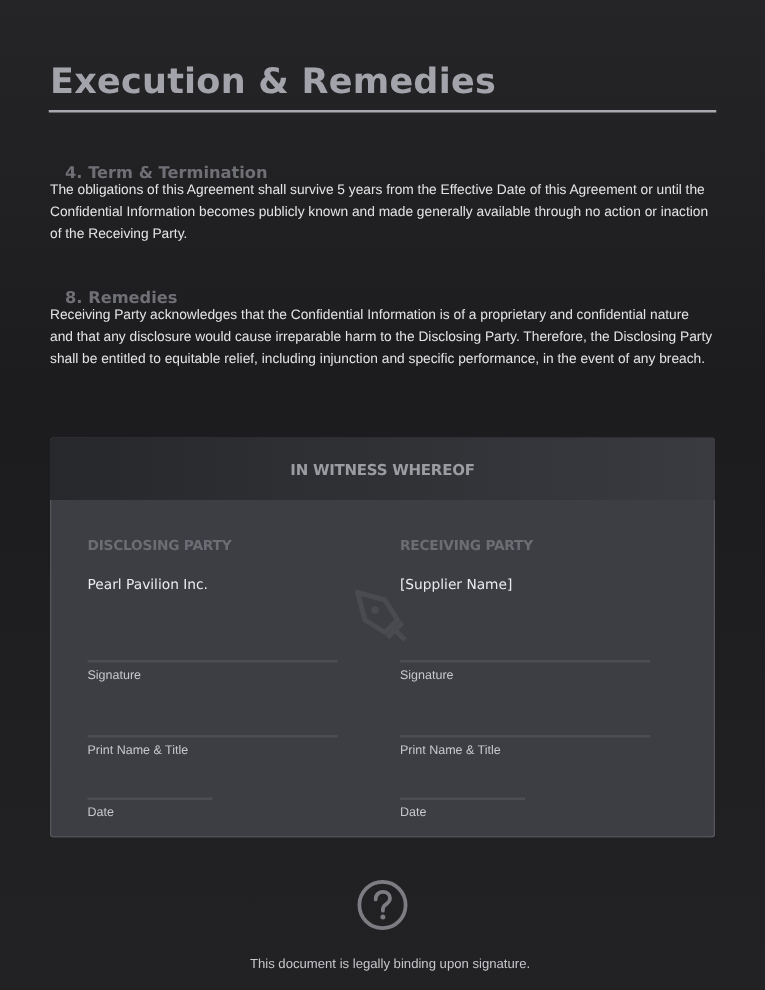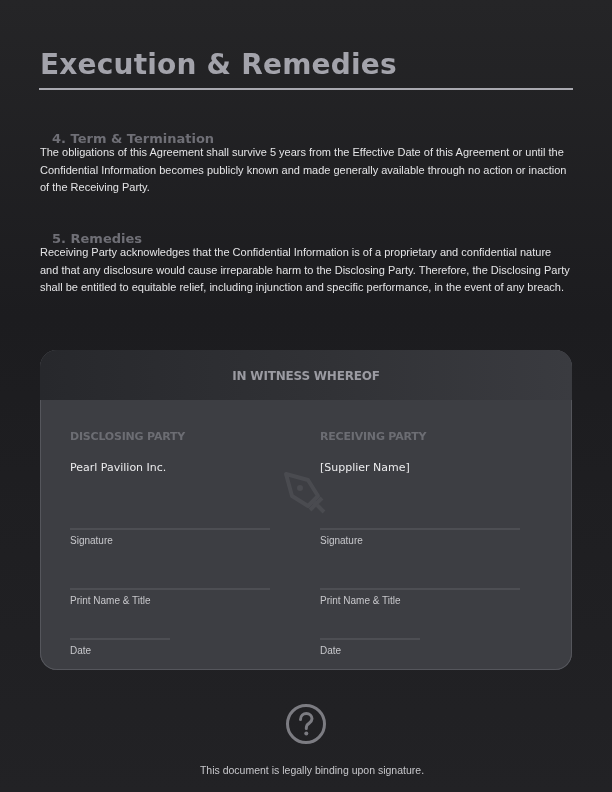--- a/index.html
+++ b/index.html
@@ -59,21 +59,21 @@
       line-height: 17.5px;
       color: #e4e4e6;
       margin: 0;
     }
     .card {
       position: absolute;
       left: 40px;
       top: 350px;
       width: 532px;
       height: 320px;
-      border-radius: 17px;
+      border-radius: 3px;
       background: #3d3e43;
       overflow: hidden;
       box-shadow: inset 1px 0 0 #55565c, inset -1px 0 0 #55565c, inset 0 -1px 0 #55565c;
     }
     .card-header {
       position: absolute;
       left: 0;
       top: 0;
       width: 532px;
       height: 50px;
@@ -156,21 +156,21 @@
 </head>
 <body>
 
 <div class="page">
   <h1 class="page-title">Execution &amp; Remedies</h1>
   <div class="title-rule"></div>
 
   <h2 class="section-heading" style="top:119px;">4. Term &amp; Termination</h2>
   <p class="section-body" style="top:144px;">The obligations of this Agreement shall survive 5 years from the Effective Date of this Agreement or until the Confidential Information becomes publicly known and made generally available through no action or inaction of the Receiving Party.</p>
 
-  <h2 class="section-heading" style="top:219px;">5. Remedies</h2>
+  <h2 class="section-heading" style="top:219px;">8. Remedies</h2>
   <p class="section-body" style="top:244px;">Receiving Party acknowledges that the Confidential Information is of a proprietary and confidential nature and that any disclosure would cause irreparable harm to the Disclosing Party. Therefore, the Disclosing Party shall be entitled to equitable relief, including injunction and specific performance, in the event of any breach.</p>
 </div>
 
 <div class="card">
   <div class="card-header">
     <span class="card-header-title">IN WITNESS WHEREOF</span>
   </div>
 
   <svg class="watermark" viewBox="0 0 50 50">
     <g fill="none" stroke="#4a4b50" stroke-width="4" stroke-linejoin="round">

